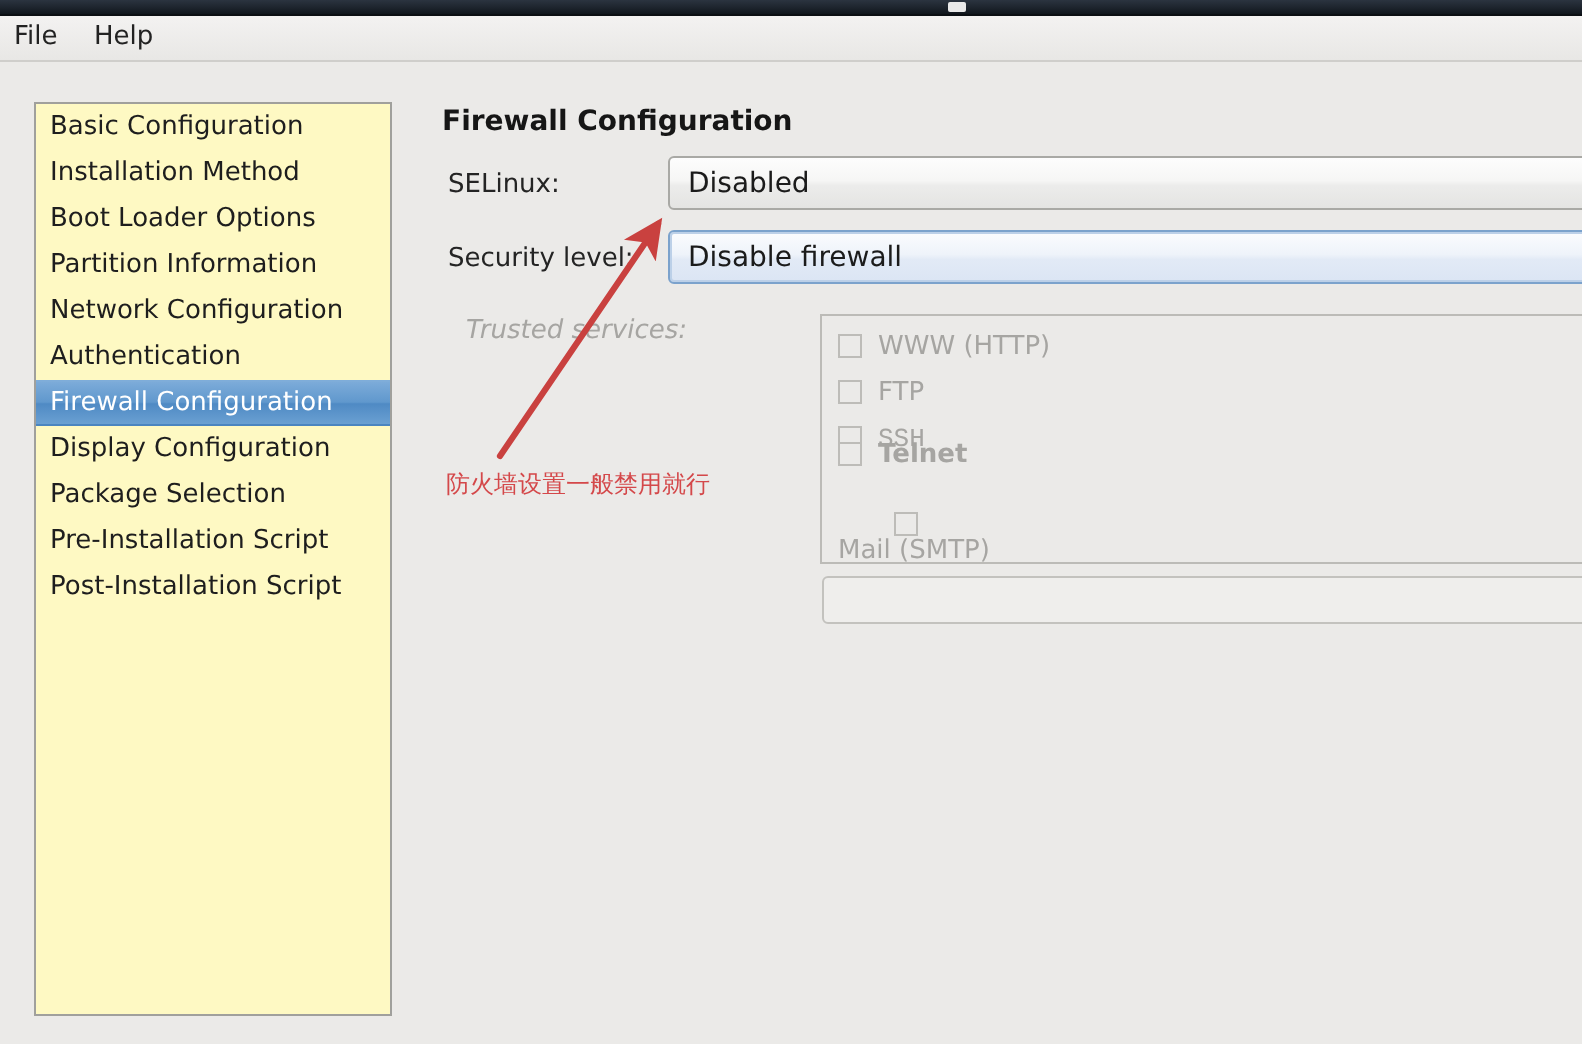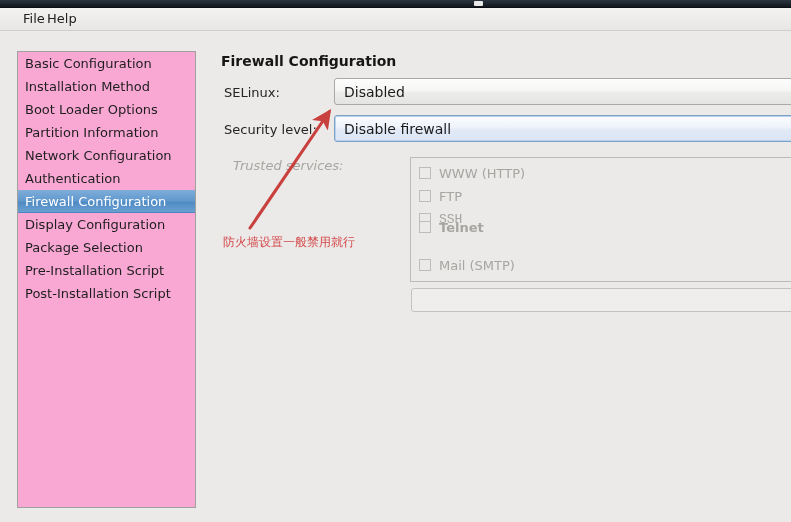--- a/index.html
+++ b/index.html
@@ -46,29 +46,29 @@
   .menu-item {
     position: absolute;
     top: 2px;
     height: 18px;
     line-height: 18px;
     padding: 0 7px;
     font-size: 13px;
     color: #222;
     cursor: default;
   }
-  #menu-file { left: 16px; }
+  #menu-file { left: 0; }
   #menu-help { left: 40px; }
 
   
   .sidebar {
     position: absolute;
     left: 17px; top: 51px;
     width: 177px; height: 455px;
-    background: #f9a8d4;
+    background: #fef9c3;
     border: 1px solid #a0a09c;
     overflow: hidden;
   }
   .side-item {
     height: 23px;
     line-height: 23px;
     padding-left: 7px;
     font-size: 13px;
     color: #1e1e1e;
     white-space: nowrap;
@@ -244,21 +244,21 @@
       <span class="service-label">FTP</span>
     </div>
     <div class="service-row" style="top:52px;font-family:Liberation Mono, monospace;">
       <span class="chk"></span>
       <span class="service-label">SSH</span>
     </div>
     <div class="service-row" style="top:60px;font-weight:bold;">
       <span class="chk"></span>
       <span class="service-label">Telnet</span>
     </div>
-    <div class="service-row" style="top:98px;">
+    <div class="service-row" style="top:98px;flex-direction:column;">
       <span class="chk"></span>
       <span class="service-label">Mail (SMTP)</span>
     </div>
   </div>
 
   <div id="entry-otherports"></div>
 
   <svg id="annotation-arrow" viewBox="0 0 120 145" width="120" height="145">
     <defs>
       <marker id="ah" markerWidth="7" markerHeight="7" refX="5.2" refY="3.5" orient="auto">

